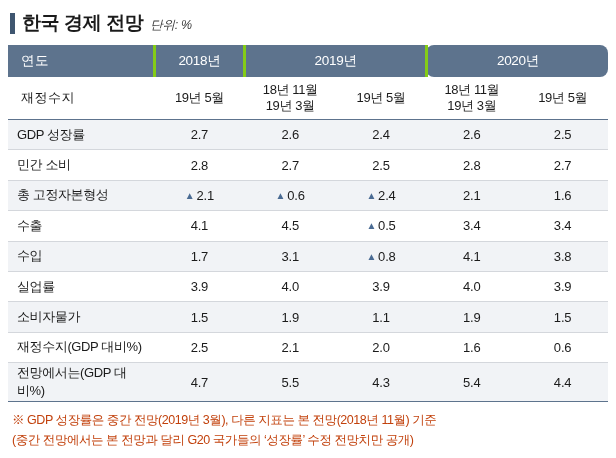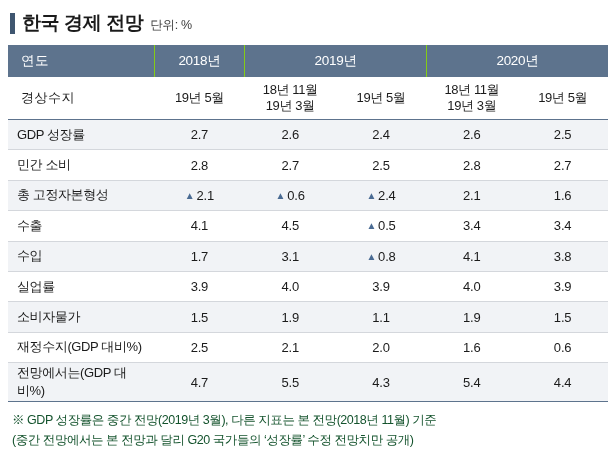--- a/index.html
+++ b/index.html
@@ -38,45 +38,46 @@
     font-size: 19px;
     font-weight: bold;
     letter-spacing: -0.4px;
     color: #1b1b1b;
   }
   .title-unit {
     font-size: 12.5px;
     margin-left: 7px;
     color: #3b3b3b;
     letter-spacing: -0.3px;
+    font-style: italic;
   }
   
   table {
     width: 600px;
     border-collapse: collapse;
     table-layout: fixed;
     font-size: 13px;
   }
   col.c-label { width: 146px; }
   col.c-d     { width: 90.8px; }
   thead tr.hr1 th {
     background: #5d738d;
     color: #ffffff;
     font-weight: normal;
     font-size: 13.5px;
     height: 30px;
     letter-spacing: -0.3px;
-    border-right: 1px solid #84cc16;
+    border-right: 3px solid #84cc16;
   }
   thead tr.hr1 th.first {
     text-align: left;
     padding-left: 13px;
     letter-spacing: 0.5px;
   }
-  thead tr.hr1 th.last { border-right: none; }
+  thead tr.hr1 th.last { border-right: none; border-radius: 8px; }
 
   thead tr.hr2 th {
     background: #ffffff;
     color: #1b1b1b;
     font-weight: normal;
     font-size: 13px;
     height: 40px;
     border-bottom: 1.6px solid #5d738d;
     letter-spacing: -0.4px;
     line-height: 1.25;
@@ -109,21 +110,21 @@
     color: #4a6b93;
     font-size: 10px;
     margin-right: 2px;
     position: relative;
     top: -1px;
   }
   
   .notes {
     padding: 9px 4px 0 4px;
     font-size: 12.5px;
-    color: #14532d;
+    color: #c2410c;
     line-height: 1.55;
     letter-spacing: -0.45px;
   }
 </style>
 </head>
 <body>
 
 <div class="page">
 
   <div class="title-row">
@@ -142,21 +143,21 @@
         <col class="c-d">
     </colgroup>
     <thead>
       <tr class="hr1">
         <th class="first">연도</th>
         <th>2018년</th>
         <th colspan="2">2019년</th>
         <th colspan="2" class="last">2020년</th>
       </tr>
       <tr class="hr2">
-        <th class="first">경상수지</th>
+        <th class="first">재정수지</th>
         <th><span class="sub">19년 5월</span></th>
         <th><span class="sub">18년 11월<br>19년 3월</span></th>
         <th><span class="sub">19년 5월</span></th>
         <th><span class="sub">18년 11월<br>19년 3월</span></th>
         <th><span class="sub">19년 5월</span></th>
       </tr>
     </thead>
     <tbody id="tbody">
         <tr class="shade">
           <td class="label">GDP 성장률</td>

